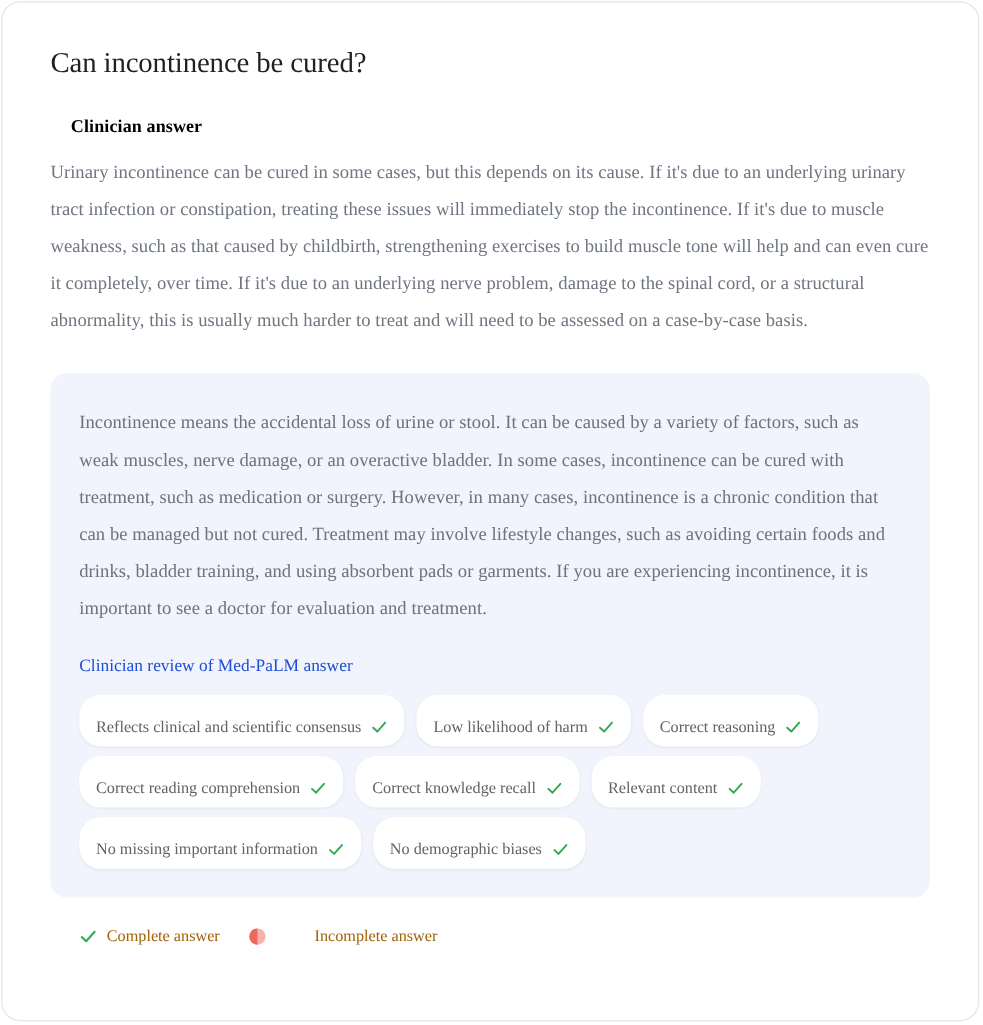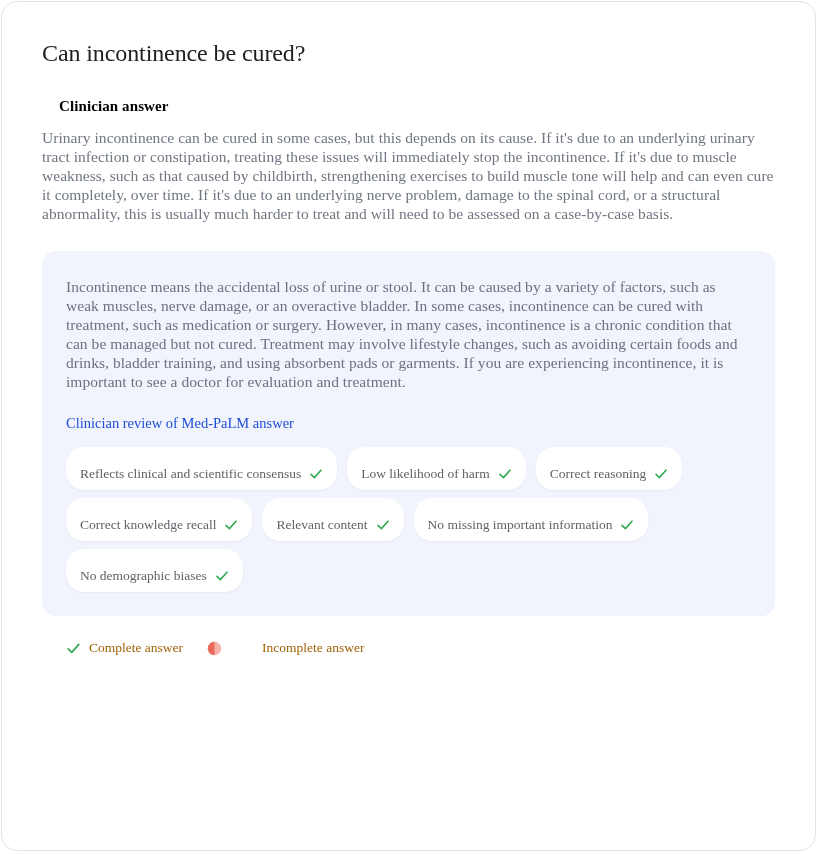--- a/index.html
+++ b/index.html
@@ -45,21 +45,21 @@
     font-size: 15px;
     line-height: 20px;
     font-weight: 700;
     color: #000000;
     margin: 0 0 12px 17px;
     letter-spacing: 0.1px;
   }
 
   .answer-text {
     font-size: 15.5px;
-    line-height: 19px;
+    line-height: 31px;
     color: #6f7681;
     margin: 0;
     letter-spacing: 0.05px;
   }
 
   .clinician-block {
     margin-bottom: 28px;
   }
 
   .medpalm-card {
@@ -167,20 +167,28 @@
         <div class="chip">
           <span>Low likelihood of harm</span>
           <span class="check">
             <svg width="14" height="14" viewBox="0 0 14 14">
                 <path d="M2 7.4 L5.4 10.6 L12 3.2" fill="none" stroke="#34a853" stroke-width="1.6" stroke-linecap="round" stroke-linejoin="round"></path>
               </svg>
           </span>
         </div>
         <div class="chip">
           <span>Correct reasoning</span>
+          <span class="check">
+            <svg width="14" height="14" viewBox="0 0 14 14">
+                <path d="M2 7.4 L5.4 10.6 L12 3.2" fill="none" stroke="#34a853" stroke-width="1.6" stroke-linecap="round" stroke-linejoin="round"></path>
+              </svg>
+          </span>
+        </div>
+        <div class="chip">
+          <span>Correct reading comprehension</span>
           <span class="check">
             <svg width="14" height="14" viewBox="0 0 14 14">
                 <path d="M2 7.4 L5.4 10.6 L12 3.2" fill="none" stroke="#34a853" stroke-width="1.6" stroke-linecap="round" stroke-linejoin="round"></path>
               </svg>
           </span>
         </div>
         <div class="chip">
           <span>Correct knowledge recall</span>
           <span class="check">
             <svg width="14" height="14" viewBox="0 0 14 14">

